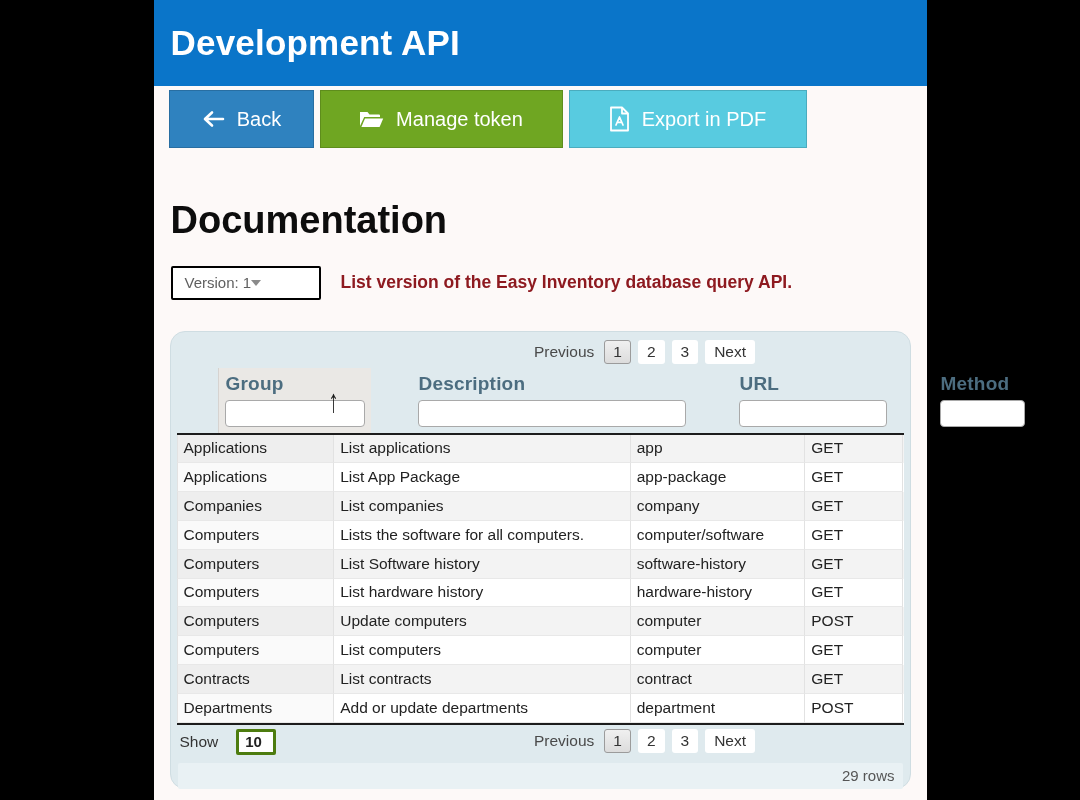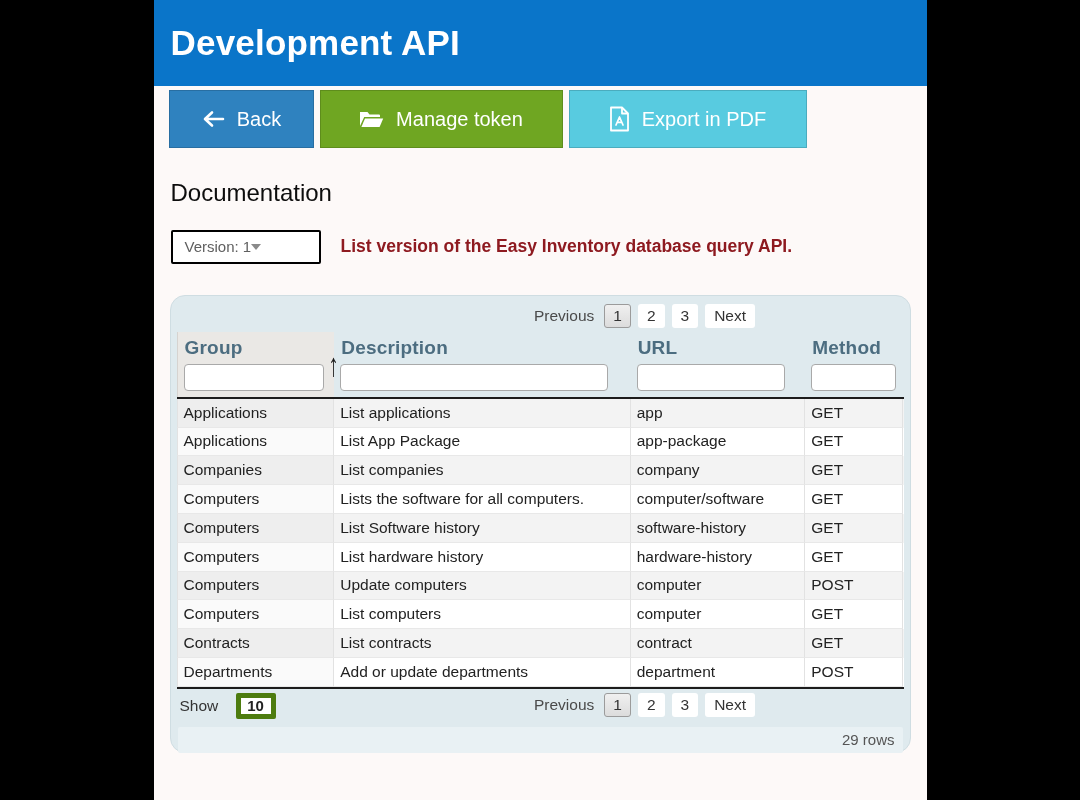--- a/index.html
+++ b/index.html
@@ -45,22 +45,22 @@
     color:#fff;font-size:20px;font-weight:500;
     display:flex;align-items:center;justify-content:center;gap:12px;
     cursor:pointer;font-family:inherit;
   }
   .btn-back{width:145px;background:var(--back-blue);}
   .btn-token{width:243px;background:var(--token-green);}
   .btn-pdf{width:238px;background:var(--pdf-cyan);}
   .btn .icon{display:flex;align-items:center;}
   
   .page-title{
-    margin:31px 0 0 17px;
-    font-size:24px;font-weight:400;color:#0d0d0d;line-height:1.2;
+    margin:50px 0 0 17px;
+    font-size:38px;font-weight:700;color:#0d0d0d;line-height:1.2;
   }
   .version-row{
     margin:22px 0 0 17px;
     display:flex;align-items:center;
   }
   .select{
     width:150px;height:34px;background:#fff;
     border:2px solid #000000;border-radius:2px;
     display:flex;align-items:center;justify-content:flex-start;
     padding:0 12px;color:#5f5f5f;font-size:15px;cursor:pointer;
@@ -96,21 +96,21 @@
     border-radius:3px;padding:2px 8px;color:#333;cursor:pointer;
   }
   .page-num.current{
     background:linear-gradient(#f0f0f0,#dcdcdc);
     border:1px solid #9b9b9b;padding:2px 8px;
   }
   
   .thead{
     display:flex;position:relative;margin-top:2px;
   }
-  .th{padding:3px 6px 6px 6px;cursor:pointer;}
+  .th{padding:3px 6px 6px 6px;cursor:pointer;margin-left:41px;}
   .th.sorted{background:#eae8e5;border-left:1px solid #d6d3d0;}
   .th-label{
     color:var(--col-head);font-size:19px;font-weight:700;
     margin:2px 0 5px 1px;letter-spacing:.2px;
   }
   .filter{
     display:block;height:27px;border:1px solid #a9a9a9;border-radius:4px;
     background:#fff;font-family:inherit;font-size:14px;padding:0 6px;
   }
   .c1{width:159px;} .c2{width:299px;} .c3{width:176px;} .c4{width:99px;}
@@ -133,21 +133,21 @@
     overflow:hidden;white-space:nowrap;
   }
   .td.sorted{background:rgba(0,0,0,0.02);border-left:1px solid #e2e2e2;}
   
   .tfoot{
     display:flex;align-items:center;position:relative;
     height:34px;padding:0 3px;
   }
   .show-group{display:flex;align-items:center;gap:18px;font-size:15.5px;color:#333;}
   .show-input{
-    width:40px;height:26px;background:#fff;border:5px solid #4d7c0f;
+    width:40px;height:26px;background:#fff;border:3px solid #4d7c0f;
     border-radius:2px;font-family:inherit;font-size:15px;font-weight:700;
     color:#222;padding:0 0 0 6px;
   }
   .pager-bottom{
     position:absolute;left:0;right:0;top:4px;
   }
   .info-row{
     margin:4px 1px 0;height:26px;background:#e9f1f4;border-radius:2px;
     display:flex;align-items:center;justify-content:flex-end;
     padding-right:8px;font-size:15px;color:#555;

